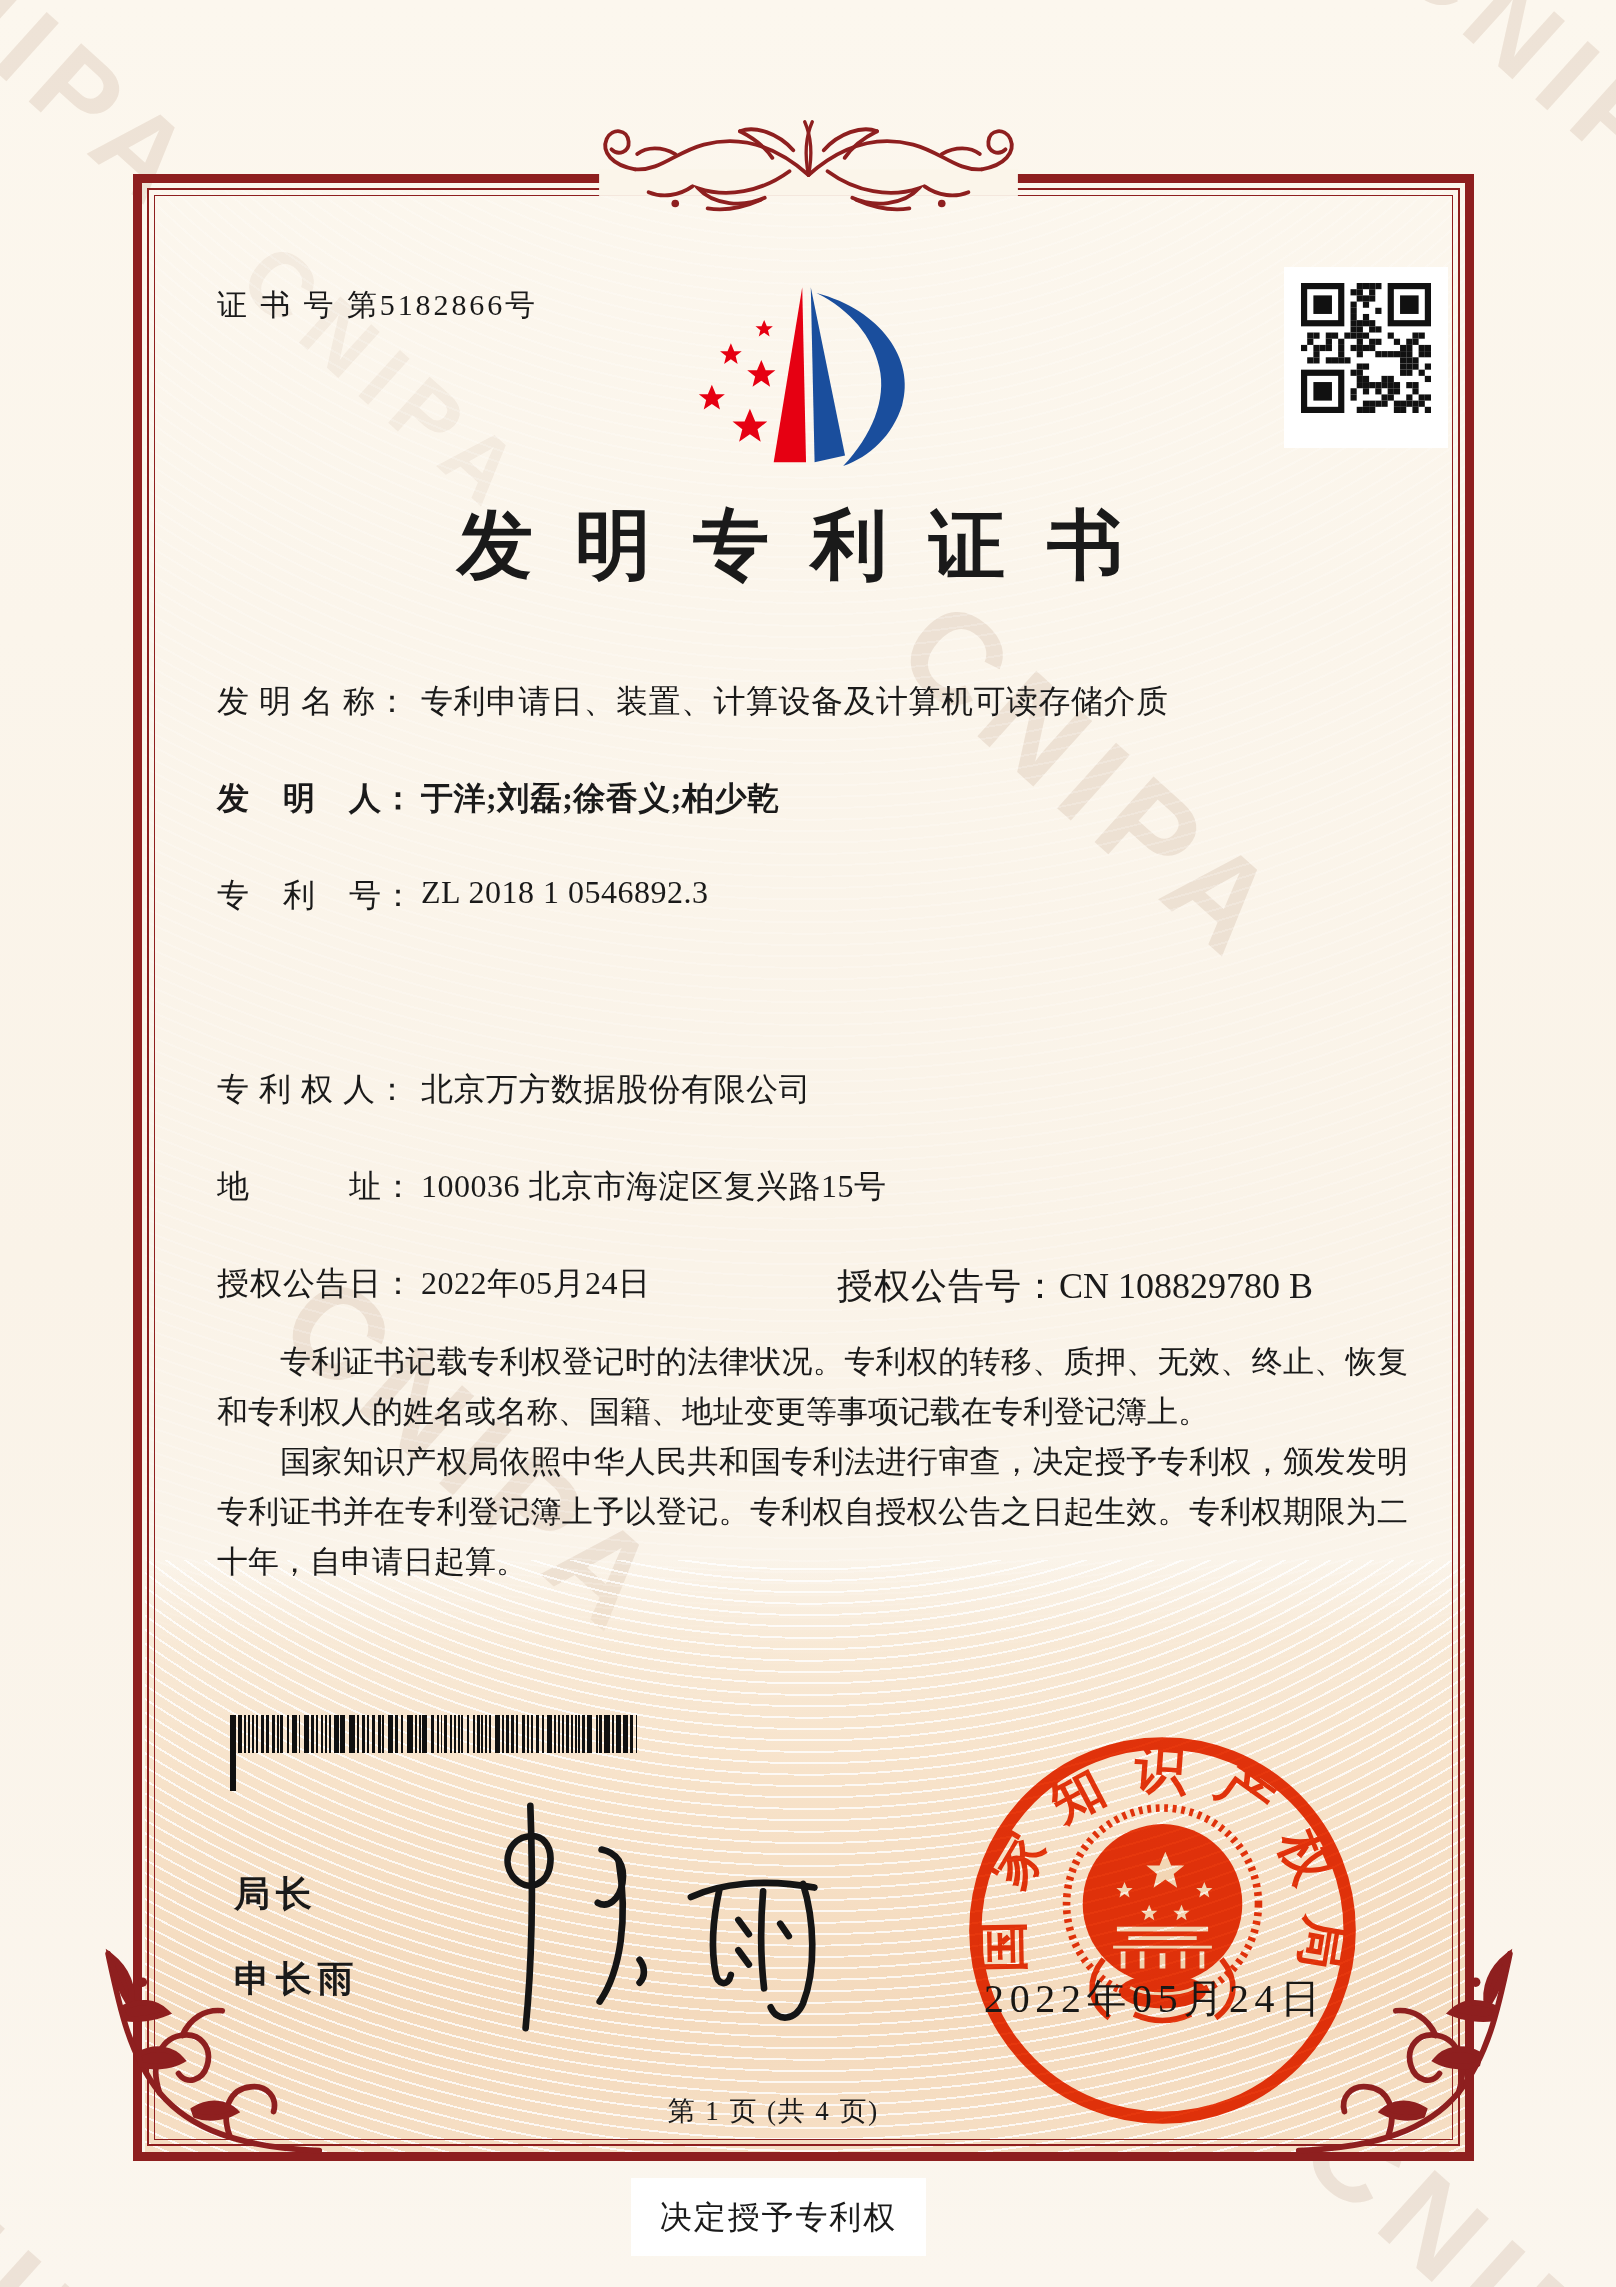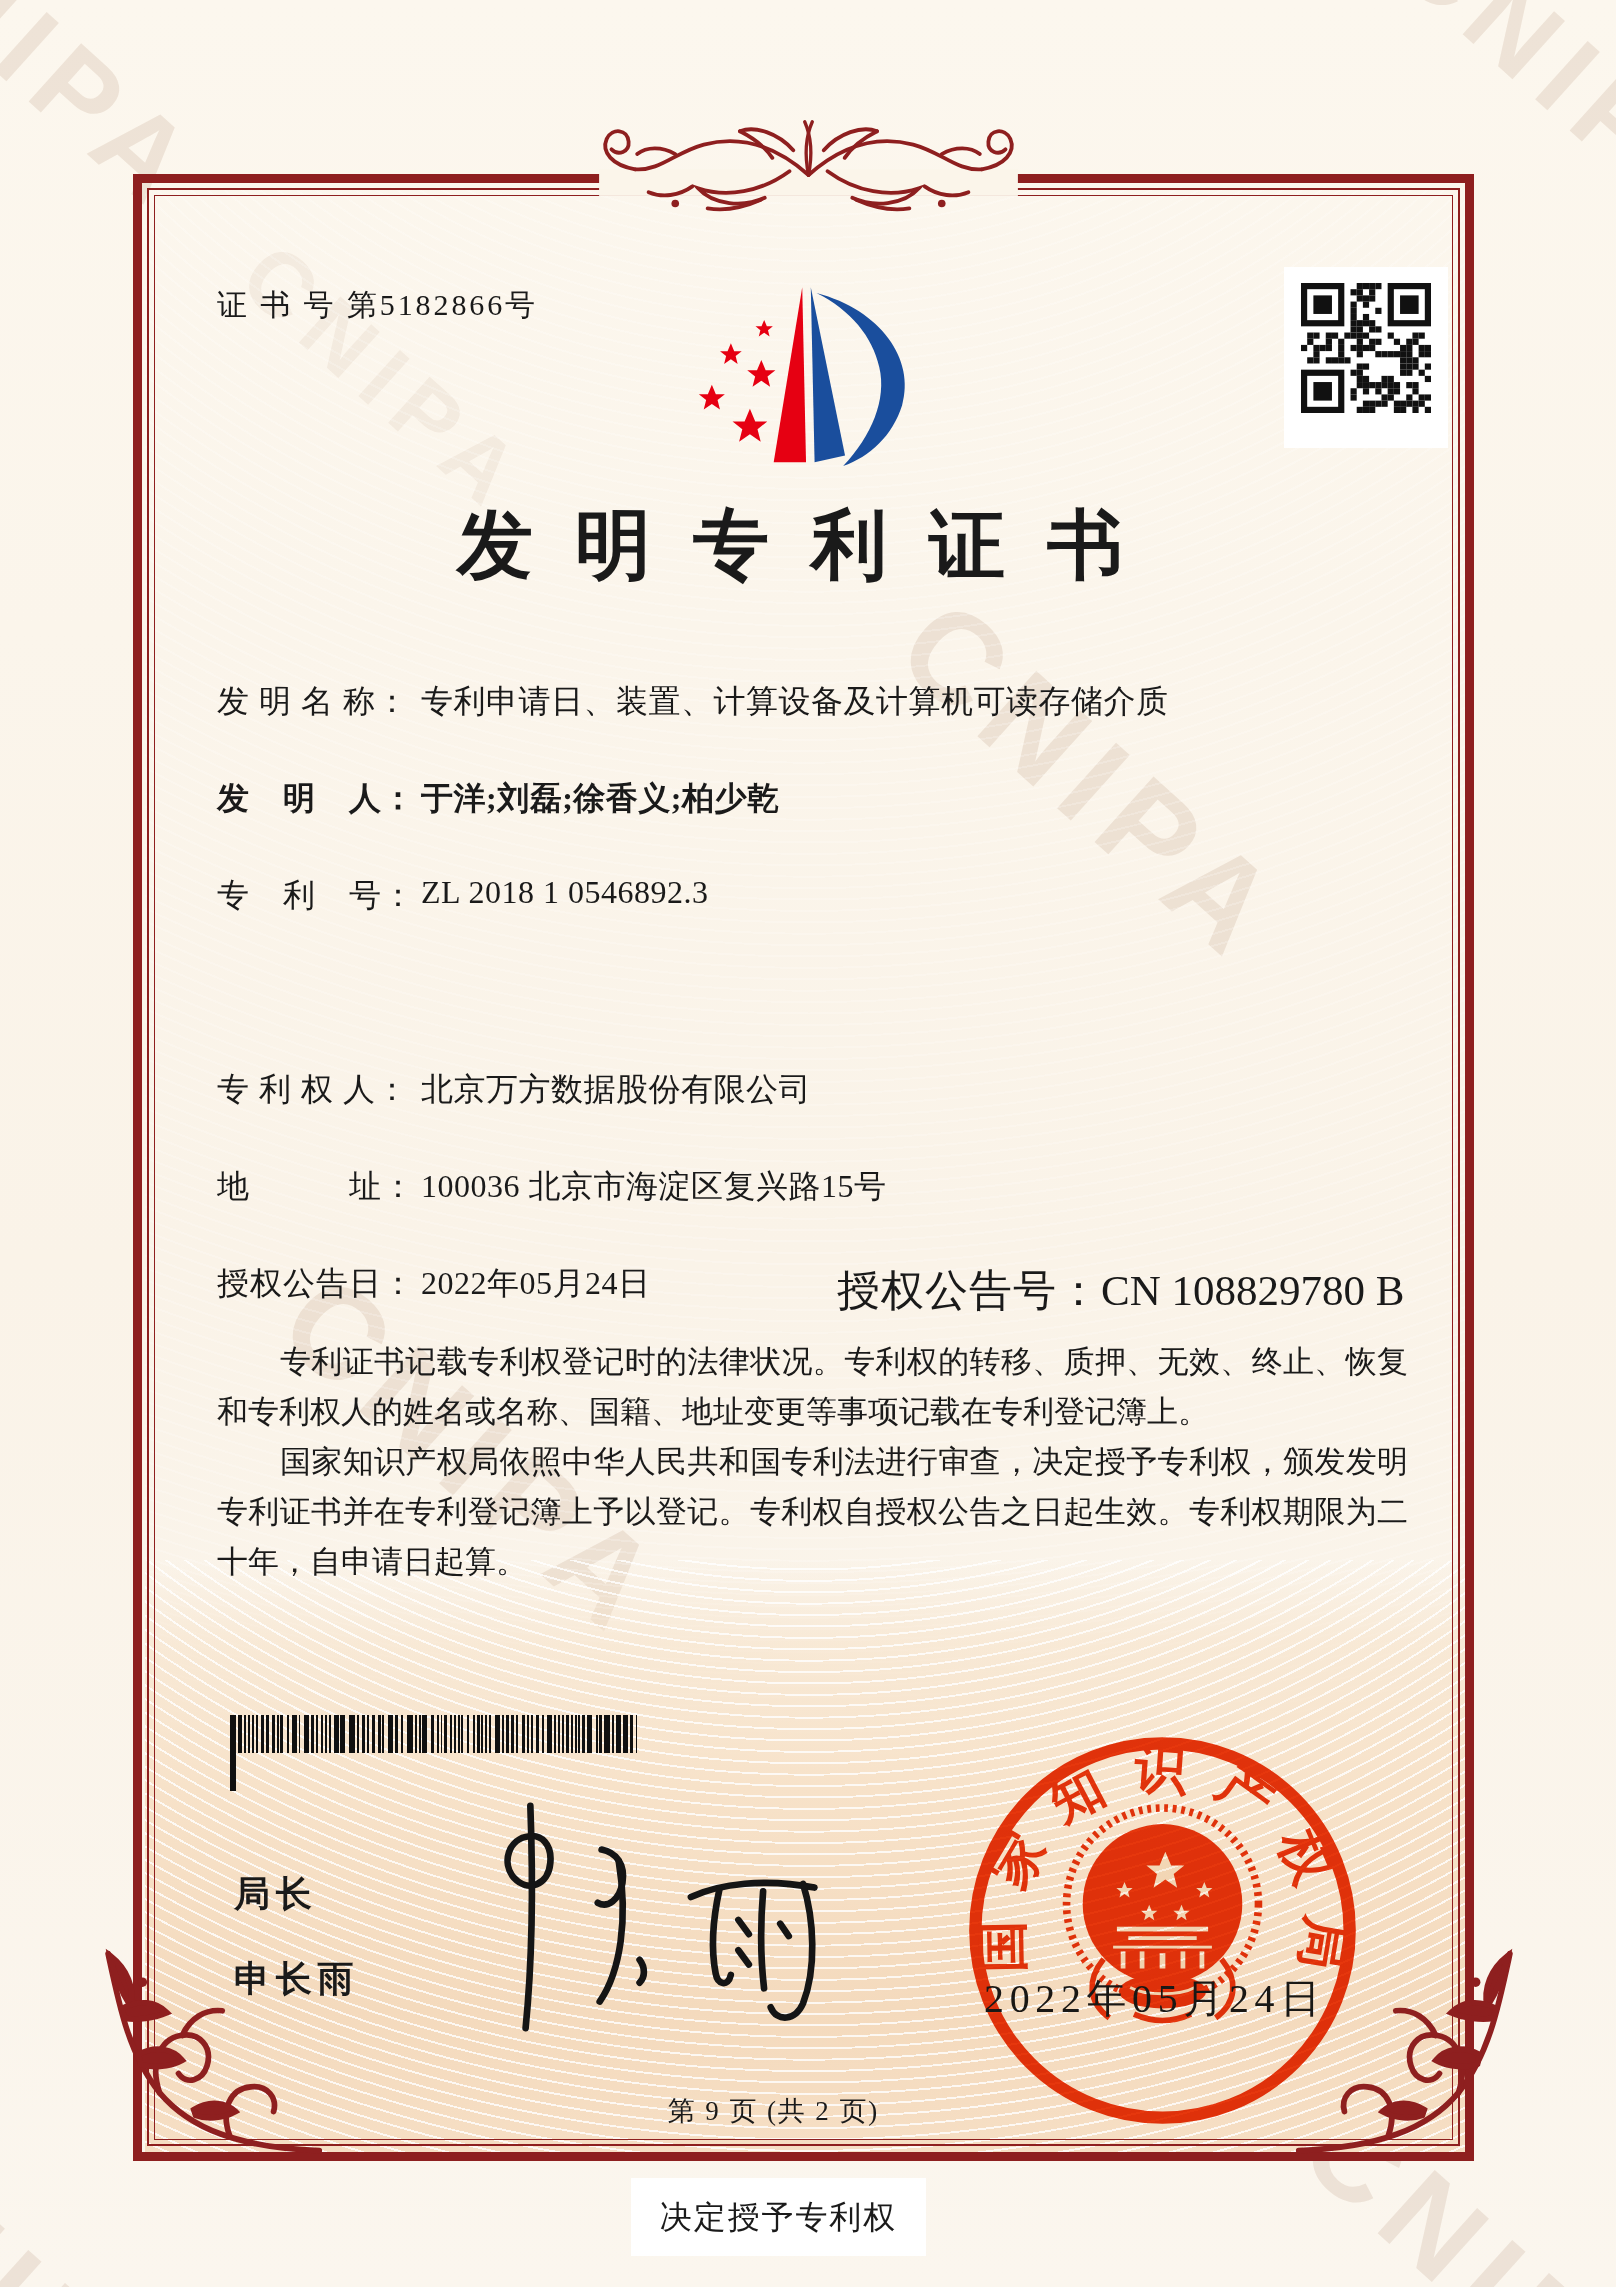--- a/index.html
+++ b/index.html
@@ -59,21 +59,21 @@
   .qr-box{position:absolute;left:1284px;top:267px;width:164px;height:181px;background:#fff;}
   .qr{position:absolute;left:1301px;top:283px;}
   .title{
     position:absolute;left:457px;top:495px;width:723px;
     font-size:76px;font-weight:bold;letter-spacing:42px;white-space:nowrap;
   }
   
   .field{position:absolute;left:217px;font-size:32px;white-space:nowrap;}
   .field .lbl{display:inline-block;width:204px;letter-spacing:1px;white-space:pre;vertical-align:top;}
   .field .val{letter-spacing:0.5px;}
-  .grant-no{position:absolute;left:837px;top:1262px;font-size:43px;white-space:nowrap;}
+  .grant-no{position:absolute;left:837px;top:1262px;font-size:36px;white-space:nowrap;}
   .grant-no .lbl{letter-spacing:1px;white-space:pre;}
   
   .body-text{
     position:absolute;left:217px;top:1337px;width:1191px;
     font-size:31px;line-height:50px;text-align:justify;
   }
   .body-text p{margin:0;text-indent:63px;}
   
   .barcode{position:absolute;left:230px;top:1715px;width:416px;height:38px;font-size:0;}
   .barcode i{display:inline-block;height:38px;}
@@ -405,18 +405,18 @@
       </g>
       <ellipse cx="0" cy="64" rx="46" ry="18" fill="#E8380D"></ellipse>
       <path d="M-34,60 A40 14 0 0 0 34,60" stroke="#FBF5EA" stroke-width="3" fill="none"></path>
       <path d="M-62,30 C-80,52 -78,76 -56,92" stroke="#E8380D" stroke-width="6" fill="none"></path>
       <path d="M62,30 C80,52 78,76 56,92" stroke="#E8380D" stroke-width="6" fill="none"></path>
       <path d="M-30,88 C-10,97 10,97 30,88" stroke="#E8380D" stroke-width="6" fill="none"></path>
     </g>
     <text x="-8" y="86" text-anchor="middle" font-size="42" letter-spacing="6" fill="#1a1a1a" font-family="'Liberation Serif','DejaVu Serif',serif">2022年05月24日</text>
   </svg>
 
-  <div class="page-indicator">第 9 页 (共 2 页)</div>
+  <div class="page-indicator">第 1 页 (共 4 页)</div>
 
   <div class="footer-note">决定授予专利权</div>
 
 </div>
 
 
 </body></html>

